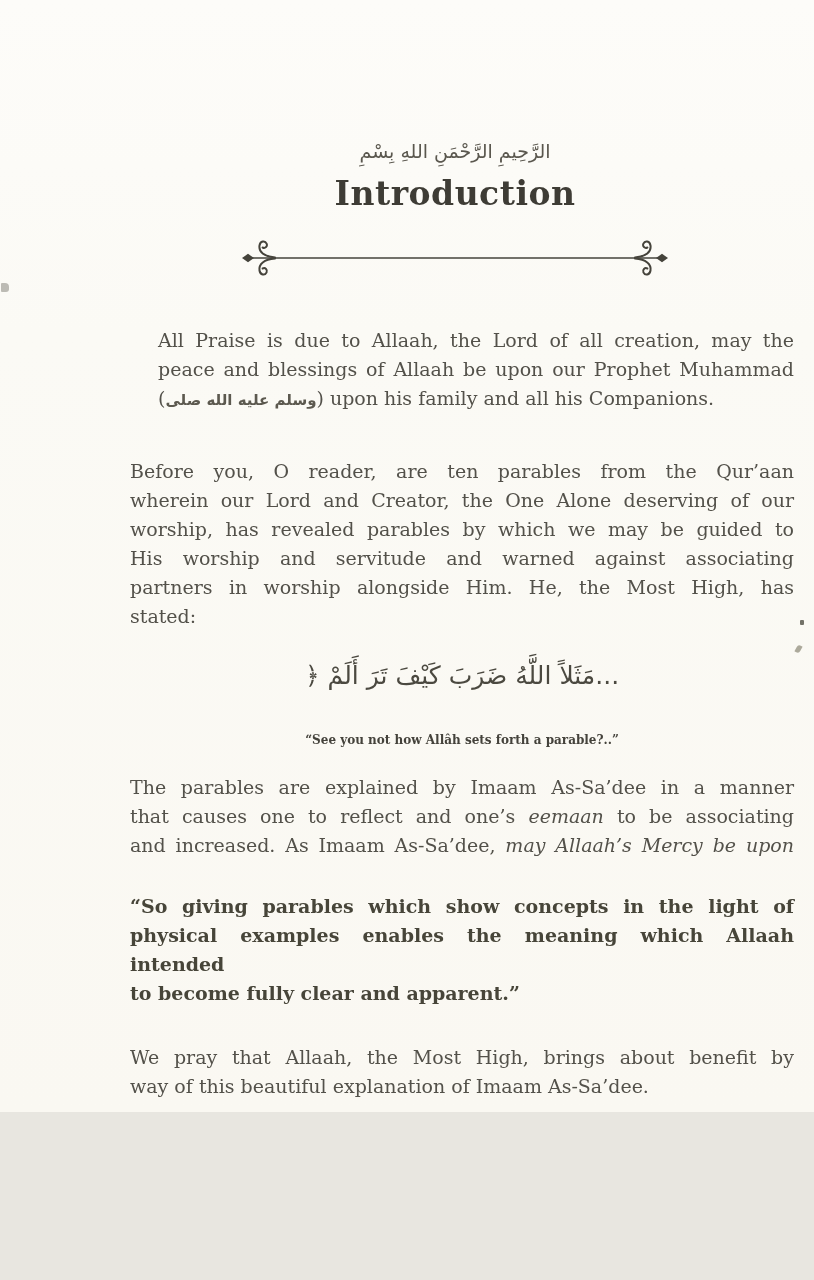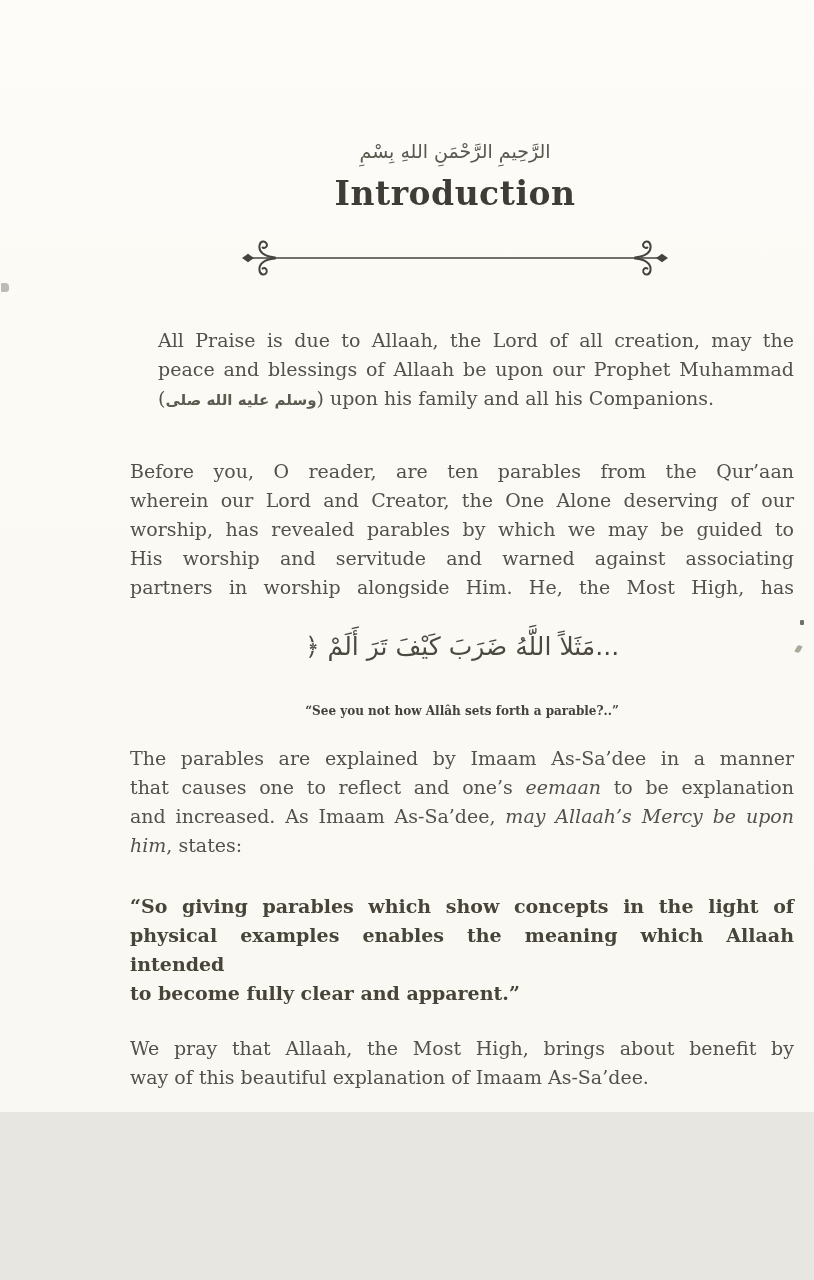--- a/index.html
+++ b/index.html
@@ -39,21 +39,21 @@
     margin-left: 82px;
     width: 664px;
   }
   .blk { font-size: 19px; }
   .blk-0 { margin-top: 0; margin-left: 28px; }
   .blk-1 { margin-top: 42px; }
   .blk-2 { margin-top: 18px; }
   .blk-3 { margin-top: 22px; }
   .blk-4 { margin-top: 18px; }
   .blk-5 { margin-top: 32px; }
-  .blk-6 { margin-top: 26px; }
+  .blk-6 { margin-top: 35px; }
   .line {
     line-height: 29px;
     text-align: justify;
     text-align-last: left;
   }
   .line.just { text-align-last: justify; }
   .line .it { font-style: italic; }
   .line .ar { font-size: 15px; color: #5c594f; font-weight: bold; }
   .bold-para .line { font-weight: 700; color: #474539; }
   .arabic-verse {
@@ -123,28 +123,28 @@
         <div class="line just"><span>All Praise is due to Allaah, the Lord of all creation, may the</span></div>
         <div class="line just"><span>peace and blessings of Allaah be upon our Prophet Muhammad</span></div>
         <div class="line"><span>(</span><span class="ar">صلى‎ الله‎ عليه‎ وسلم</span><span>) upon his family and all his Companions.</span></div>
       </div>
       <div class="blk blk-1 paragraph">
         <div class="line just"><span>Before you, O reader, are ten parables from the Qur’aan</span></div>
         <div class="line just"><span>wherein our Lord and Creator, the One Alone deserving of our</span></div>
         <div class="line just"><span>worship, has revealed parables by which we may be guided to</span></div>
         <div class="line just"><span>His worship and servitude and warned against associating</span></div>
         <div class="line just"><span>partners in worship alongside Him. He, the Most High, has</span></div>
+        <div class="line"><span>stated:</span></div>
       </div>
       <div class="blk blk-2 arabic-verse">﴿ أَلَمْ‎ تَرَ‎ كَيْفَ‎ ضَرَبَ‎ اللَّهُ‎ مَثَلاً...</div>
       <div class="blk blk-3 verse-translation">“See you not how Allâh sets forth a parable?..”</div>
       <div class="blk blk-4 paragraph">
         <div class="line just"><span>The parables are explained by Imaam As-Sa’dee in a manner</span></div>
-        <div class="line just"><span>that causes one to reflect and one’s </span><span class="it">eemaan</span><span> to be explanation</span></div>
+        <div class="line just"><span>that causes one to reflect and one’s </span><span class="it">eemaan</span><span> to be associating</span></div>
         <div class="line just"><span>and increased. As Imaam As-Sa’dee, </span><span class="it">may Allaah’s Mercy be upon</span></div>
-        <div class="line"><span class="it">him</span><span>, states:</span></div>
       </div>
       <div class="blk blk-5 paragraph bold-para">
         <div class="line just"><span>“So giving parables which show concepts in the light of</span></div>
         <div class="line just"><span>physical examples enables the meaning which Allaah intended</span></div>
         <div class="line"><span>to become fully clear and apparent.”</span></div>
       </div>
       <div class="blk blk-6 paragraph">
         <div class="line just"><span>We pray that Allaah, the Most High, brings about benefit by</span></div>
         <div class="line"><span>way of this beautiful explanation of Imaam As-Sa’dee.</span></div>
       </div>

